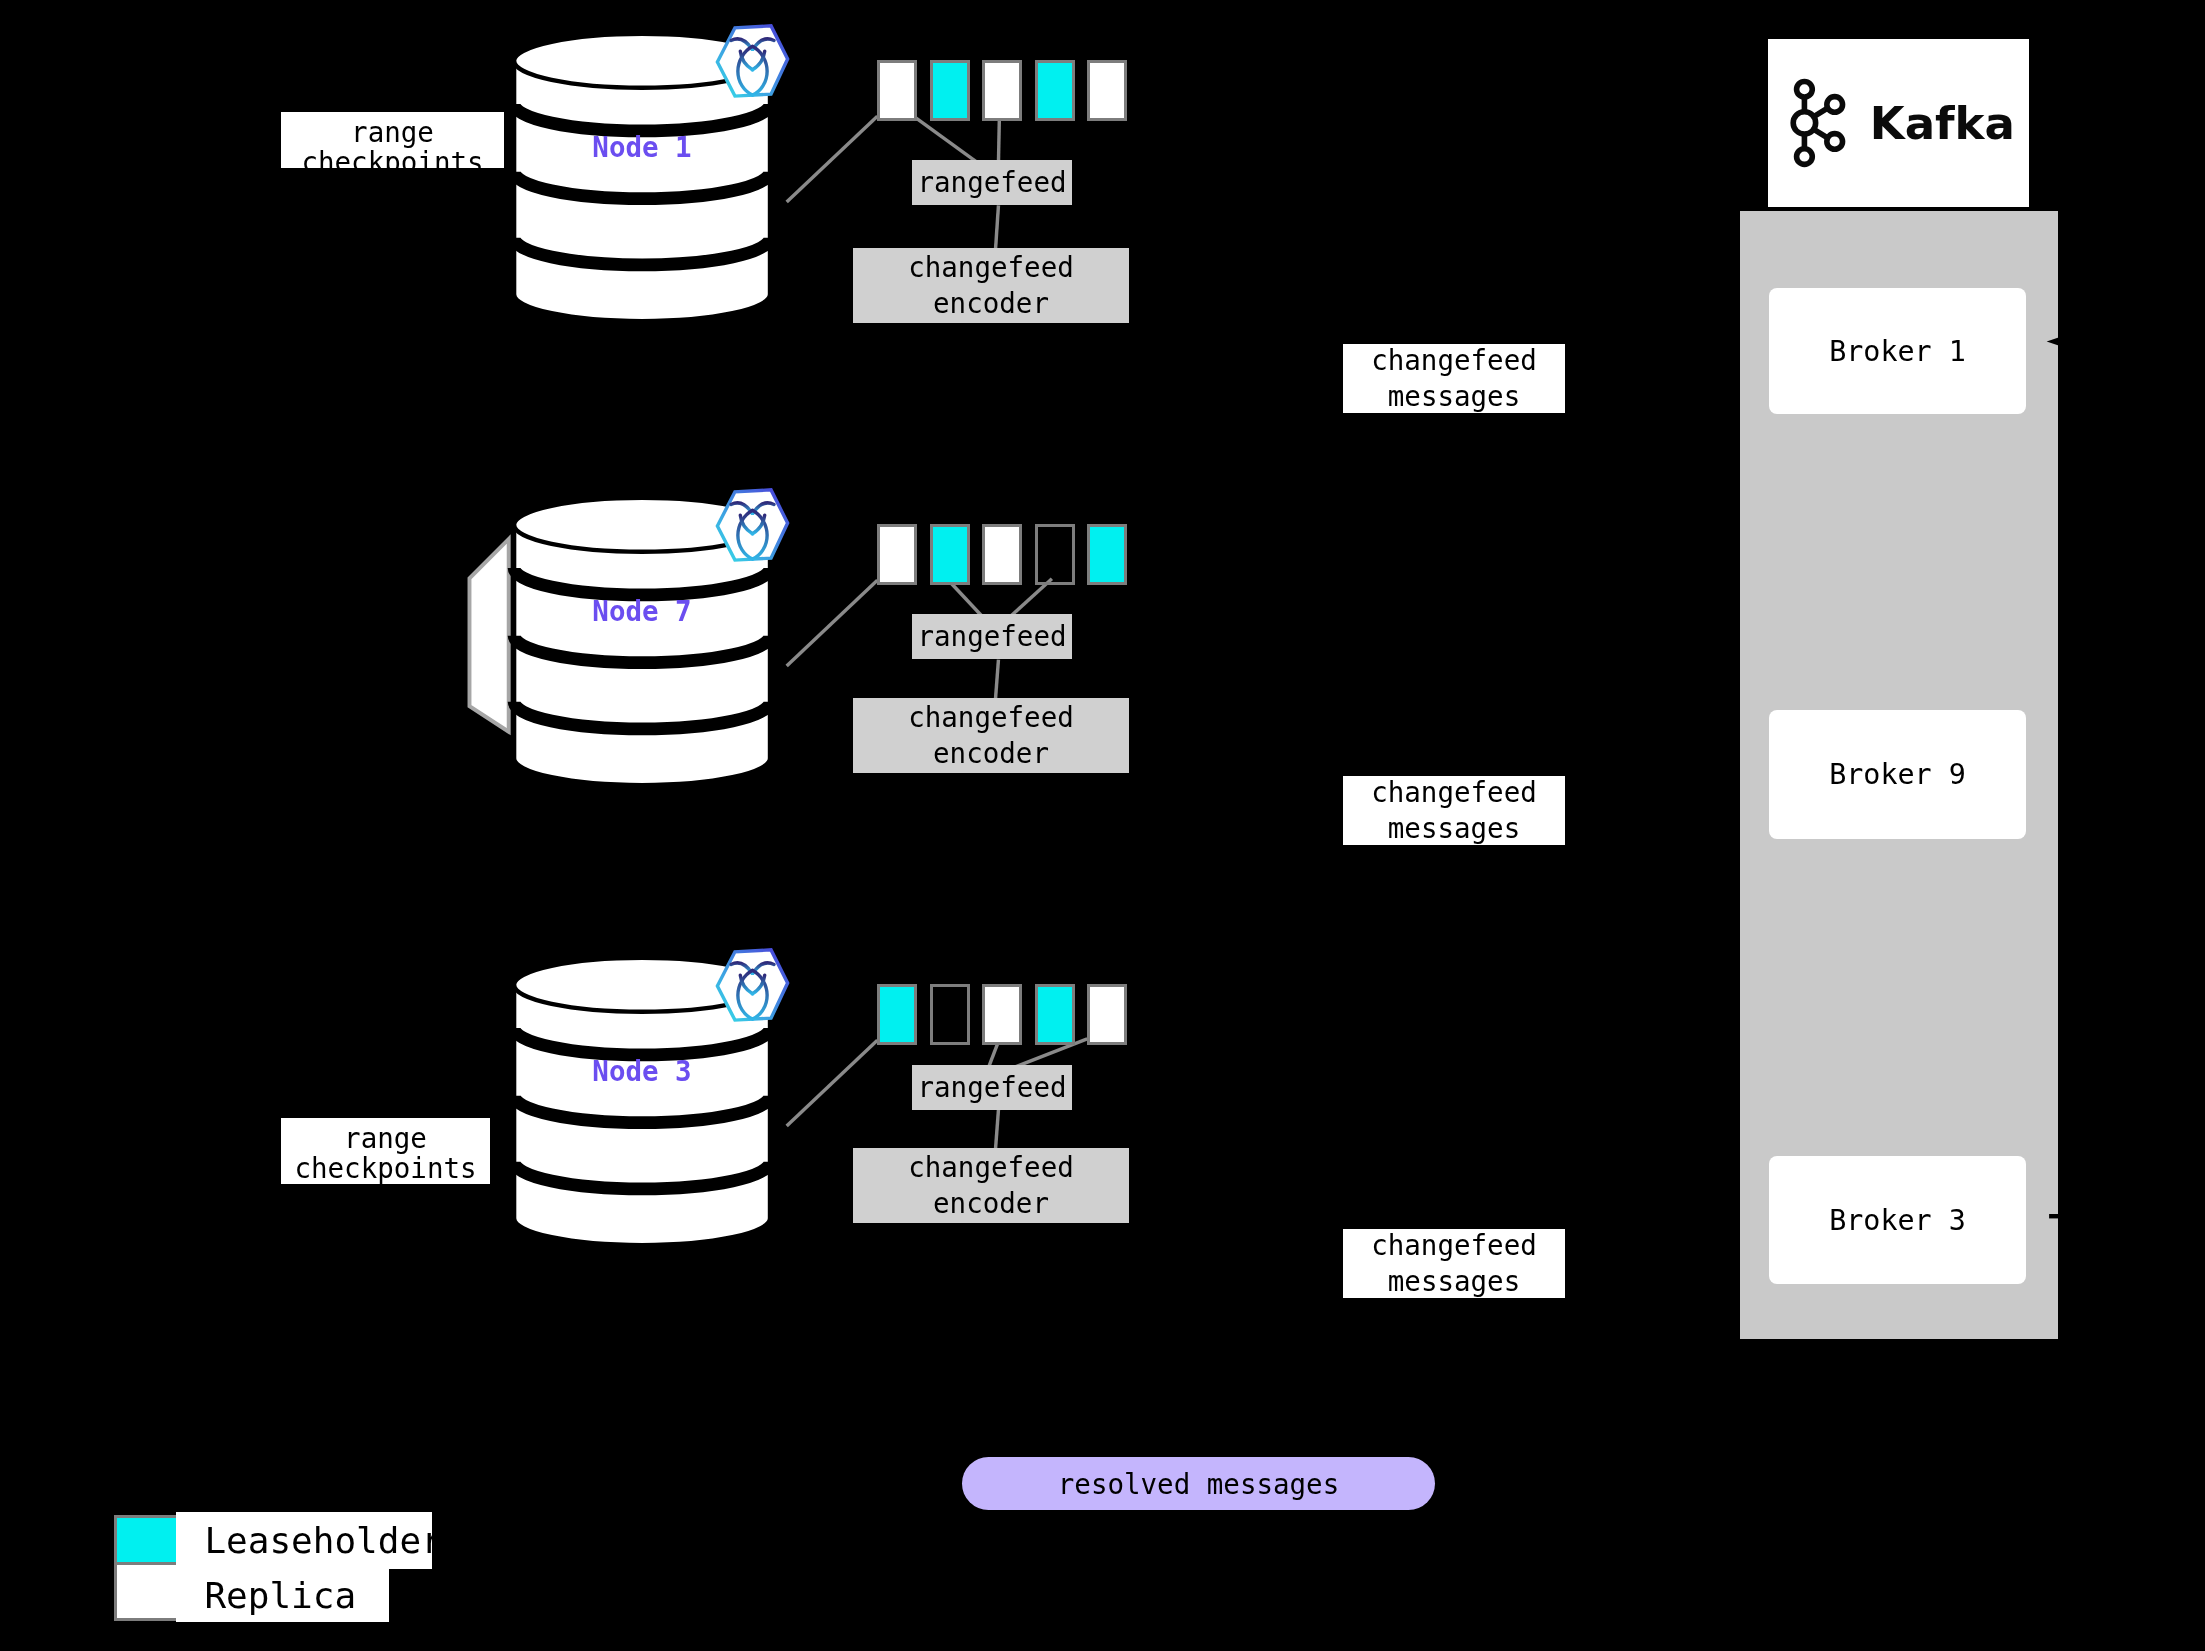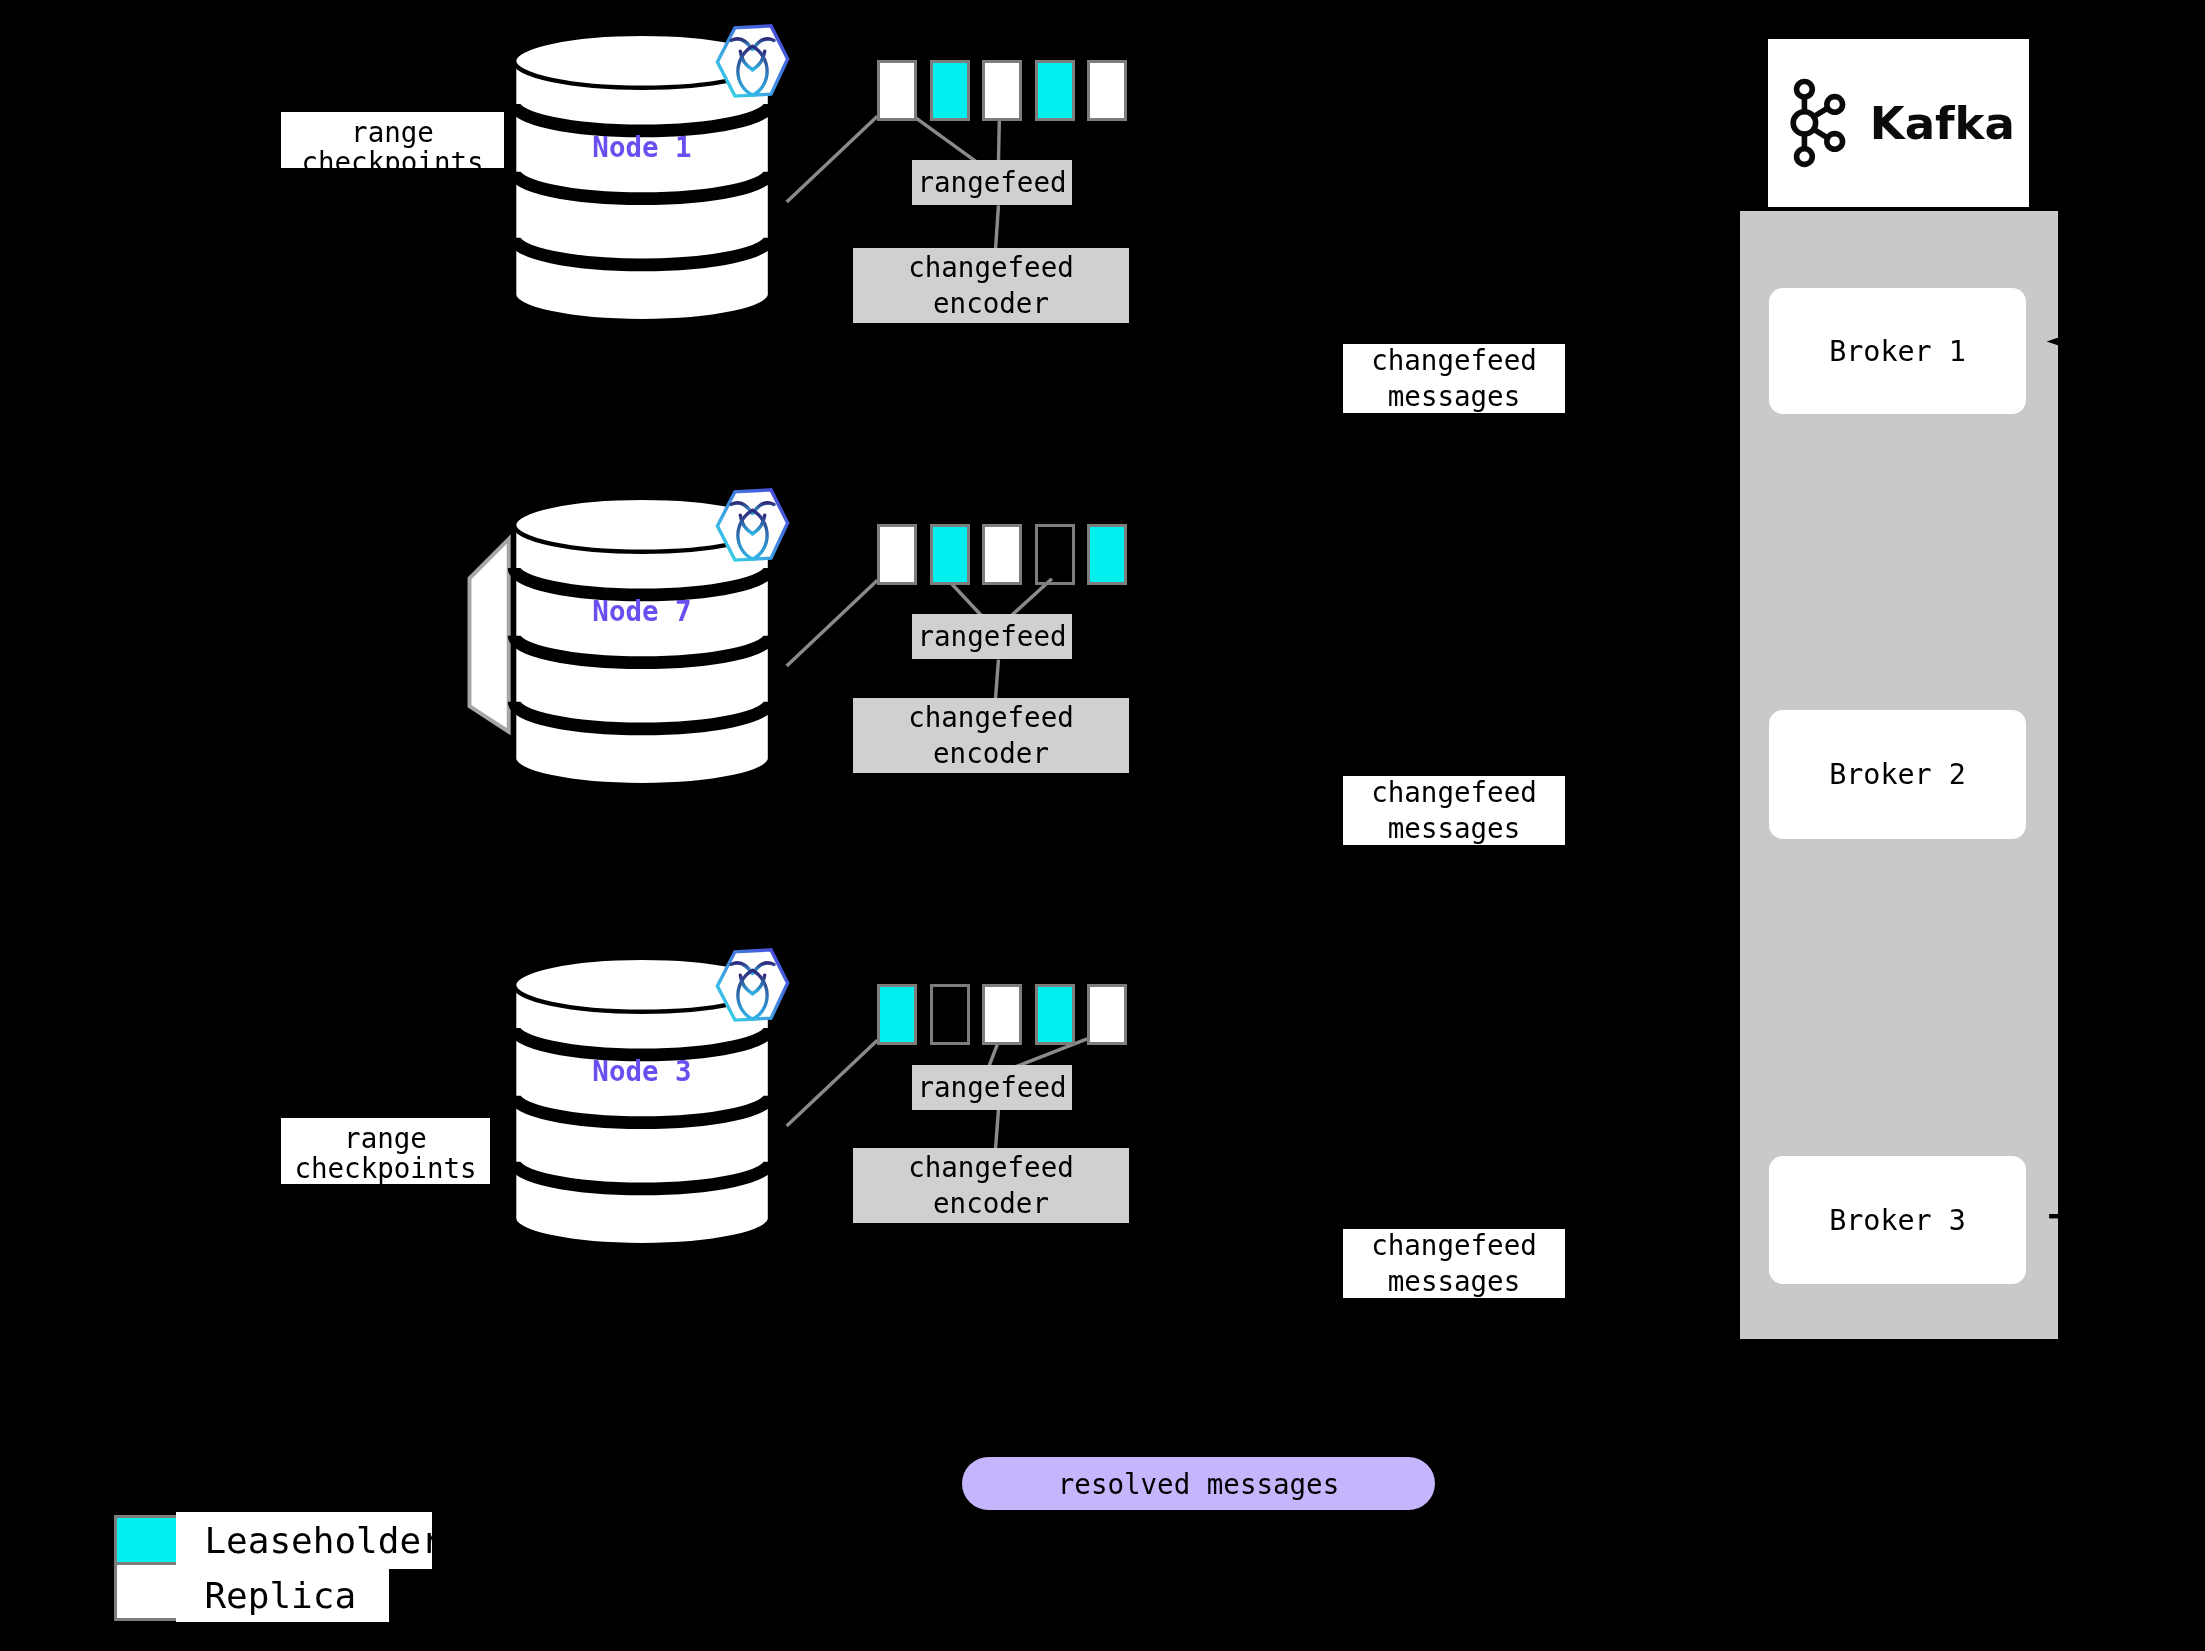--- a/index.html
+++ b/index.html
@@ -31,21 +31,21 @@
   .side-label{position:absolute;background:#fff;z-index:3;text-align:center;font-size:27.5px;line-height:30px;overflow:hidden;padding-top:4.9px;}
   .coordinator{position:absolute;left:-266px;top:109px;width:232px;height:115px;background:var(--c-box-gray,#d0d0d0);
                z-index:1;display:flex;align-items:center;justify-content:center;text-align:center;
                font-weight:bold;font-size:28.4px;line-height:1.25;}
 
   
   .kafka-logo-box{left:1768px;top:39px;width:261px;height:168px;background:#fff;z-index:3;
                   display:flex;align-items:center;justify-content:center;gap:13.7px;}
   .kafka-brand{font-family:"DejaVu Sans","Liberation Sans",sans-serif;font-weight:bold;font-size:45px;color:#0b0b0b;}
   .kafka-container{left:1740px;top:211px;width:318px;height:1128px;background:var(--c-kafka-gray,#c9c9c9);z-index:2;}
-  .broker{left:1769px;width:257px;background:#fff;border-radius:14px;z-index:3;
+  .broker{left:1769px;width:257px;background:#fff;border-radius:8px;z-index:3;
           display:flex;align-items:center;justify-content:center;font-size:28.4px;}
 
   .resolved{left:962px;top:1457px;width:473px;height:53px;background:#c4b5fd;border-radius:26.5px;z-index:3;
             display:flex;align-items:center;justify-content:center;font-size:27.5px;}
 
   
   .legend-swatch{position:absolute;left:114px;width:62px;border:3.9px solid #7d7d7d;z-index:3;}
   .legend-label{position:absolute;background:#fff;z-index:3;display:flex;align-items:center;font-size:36px;padding-left:28.4px;}
 
   #arrow-overlay{position:absolute;left:0;top:0;width:2205px;height:1652px;z-index:50;pointer-events:none;}
@@ -192,21 +192,21 @@
         <circle cx="40" cy="87" r="20"></circle>
         <circle cx="40" cy="147" r="14"></circle>
         <circle cx="94" cy="54" r="14"></circle>
         <circle cx="94" cy="120" r="14"></circle>
       </g>
     </svg>
     <span class="kafka-brand">Kafka</span>
   </div>
 
   <div class="abs broker" style="top:288px;height:126px">Broker 1</div>
-  <div class="abs broker" style="top:710px;height:129px">Broker 2</div>
+  <div class="abs broker" style="top:710px;height:129px">Broker 9</div>
   <div class="abs broker" style="top:1156px;height:128px">Broker 3</div>
 
   <div class="abs resolved">resolved messages</div>
 
   <div class="legend-swatch k-leaseholder" style="top:1515px;height:51px"></div>
   <div class="legend-swatch k-replica" style="top:1562px;height:53px"></div>
   <div class="legend-label" style="left:176px;top:1512px;width:228px;height:57px">Leaseholder</div>
   <div class="legend-label" style="left:176px;top:1569px;width:185px;height:53px">Replica</div>
 
   <svg id="arrow-overlay" viewBox="0 0 4498 3369" width="2205" height="1652">

